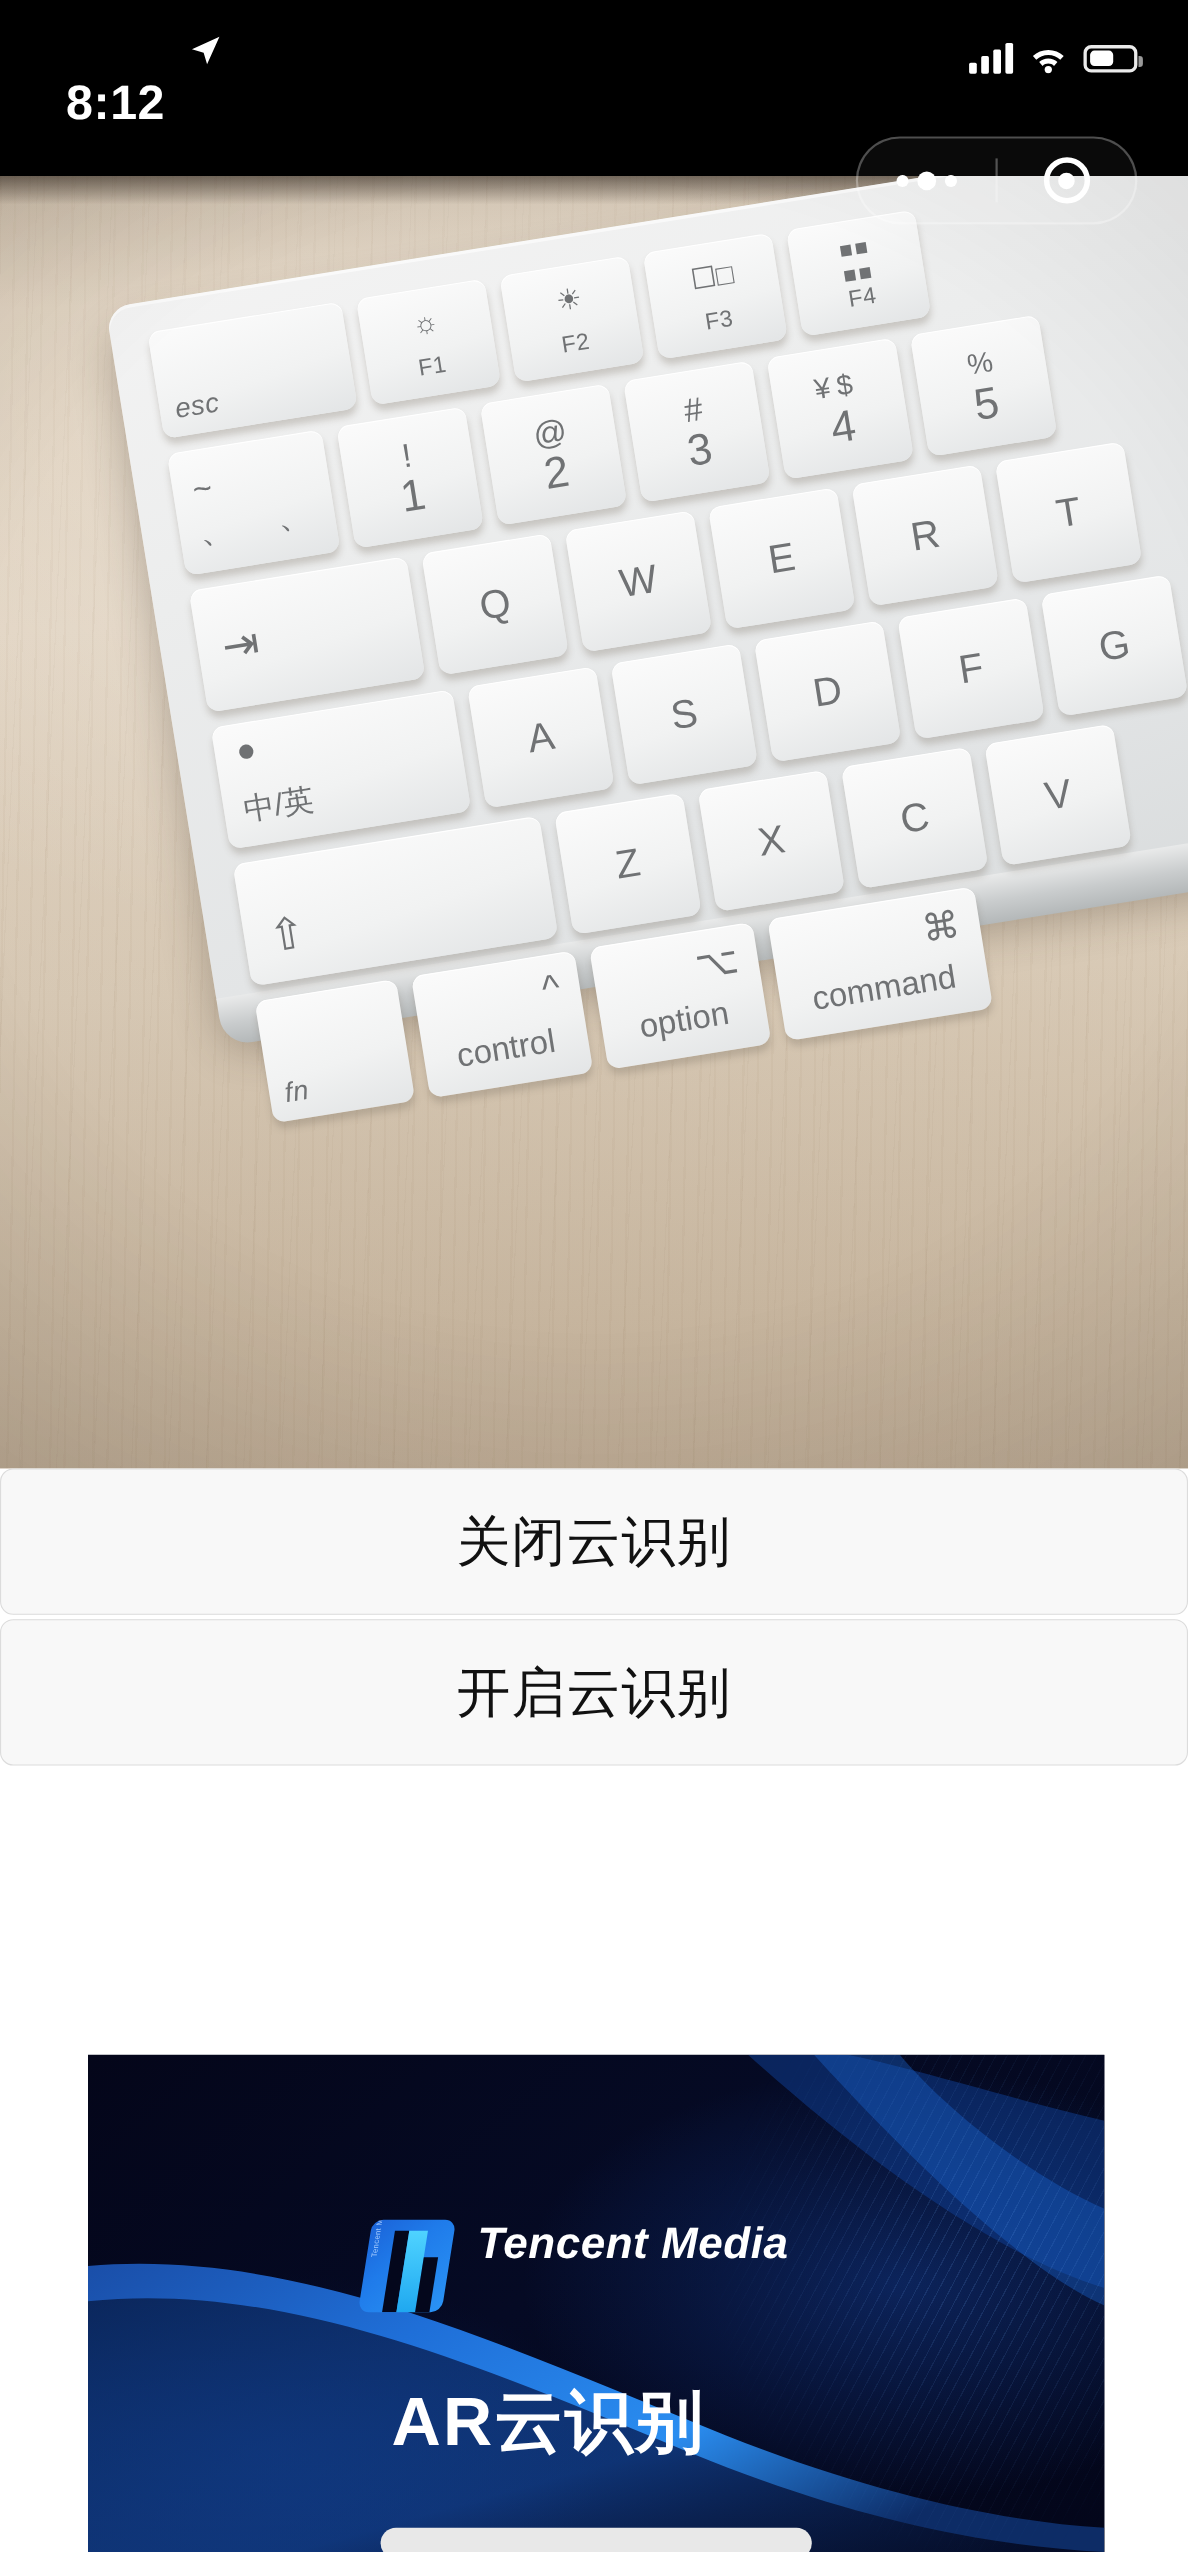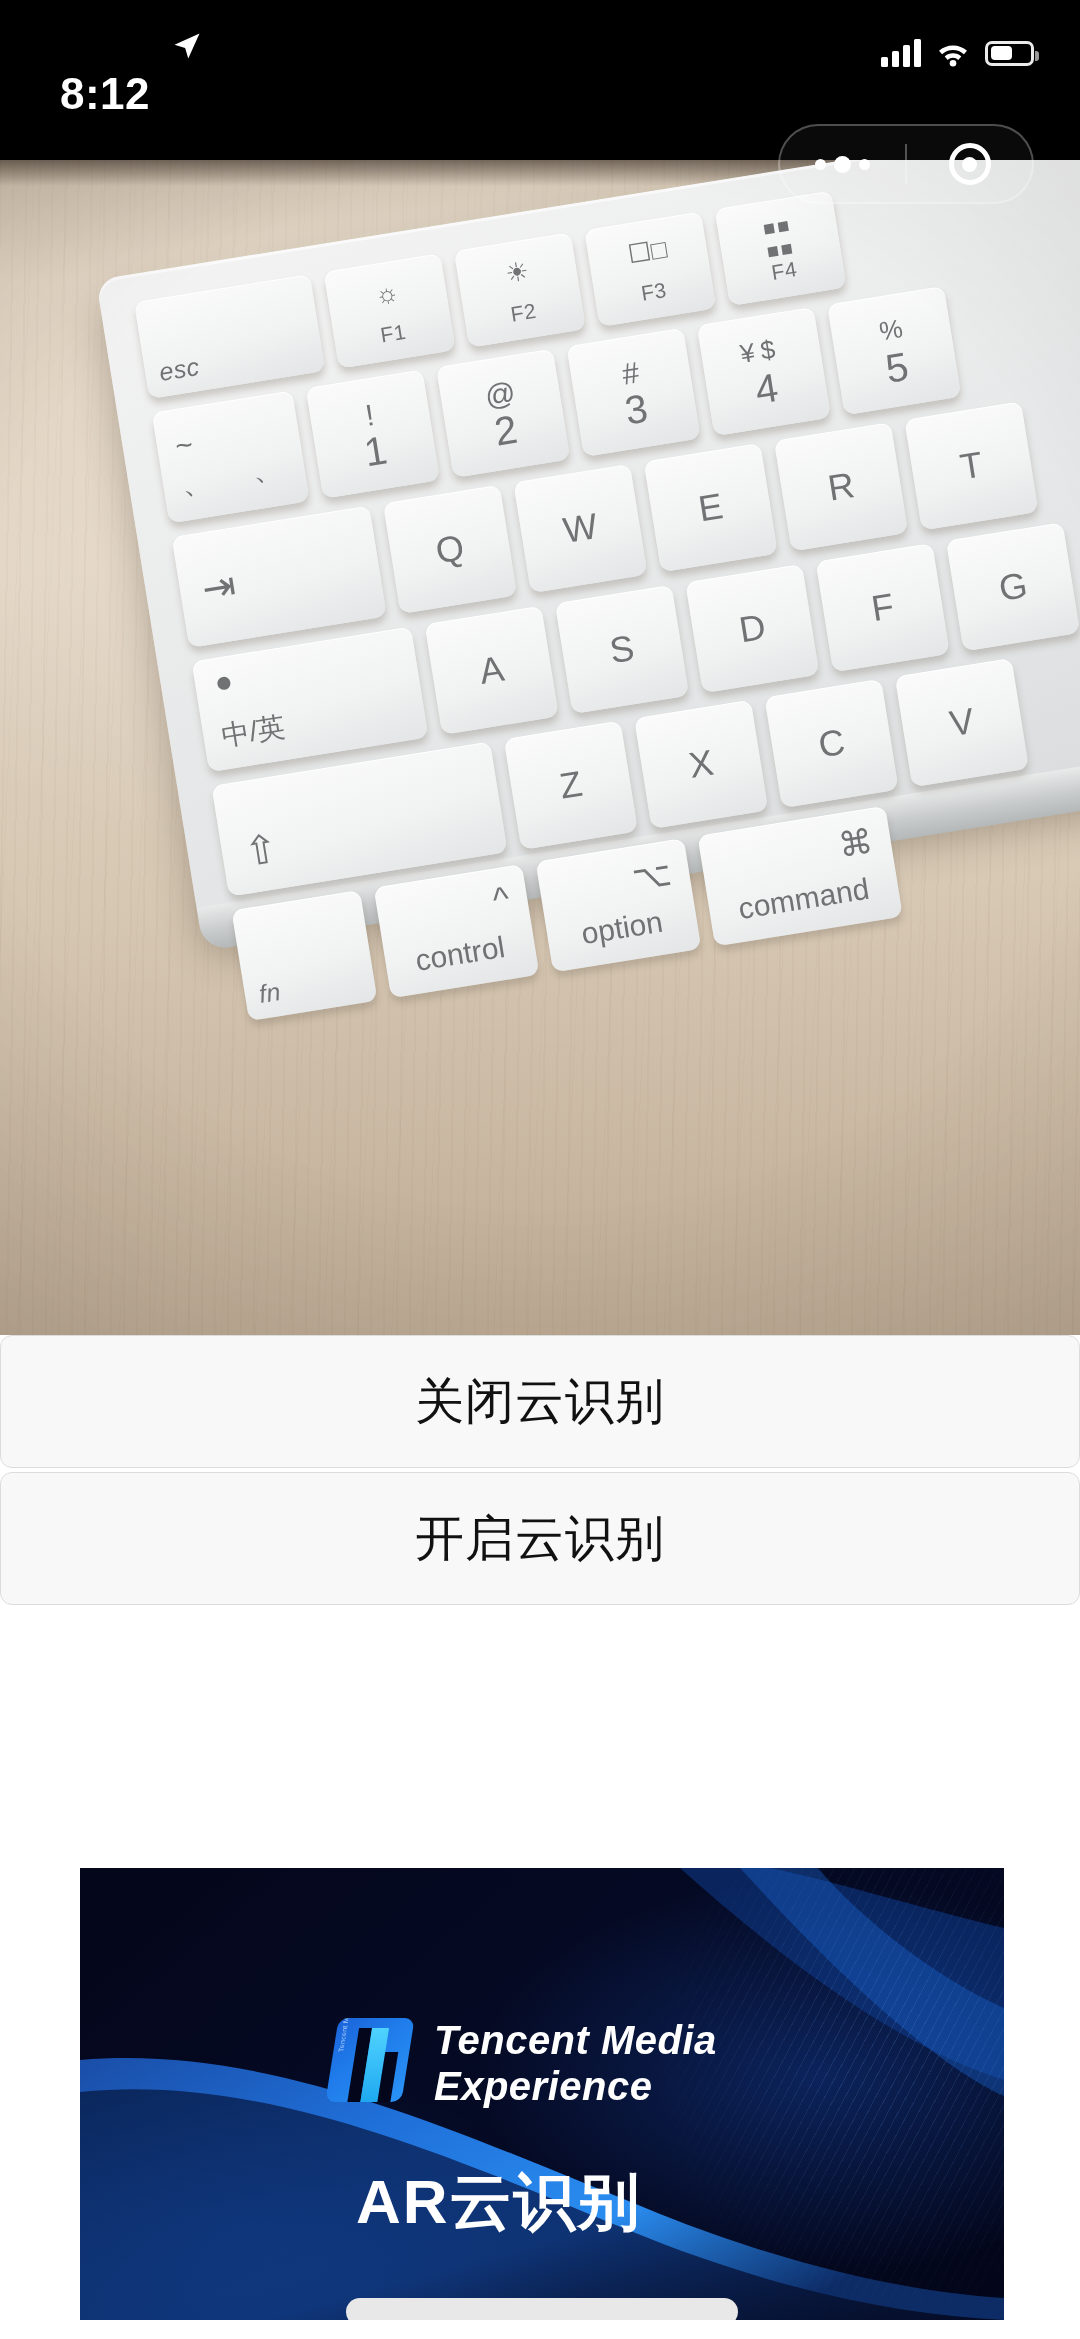--- a/index.html
+++ b/index.html
@@ -504,21 +504,20 @@
 
     <div class="tme-row">
       <div class="tme-mark">
         <div class="cut1"></div>
         <div class="bar"></div>
         <div class="cut2"></div>
         <div class="micro">Tencent Media</div>
       </div>
       <div class="tme-text">
         <div>Tencent Media</div>
-        <div>Experience</div>
       </div>
     </div>
 
     <div class="banner-title">AR云识别</div>
 
     <div class="banner-bottom-pill"></div>
   </div>
 
 </div>
 

